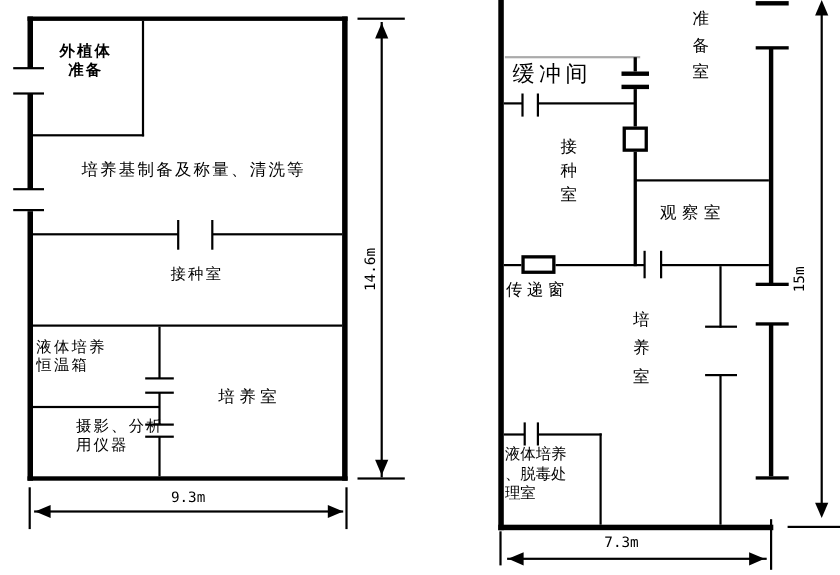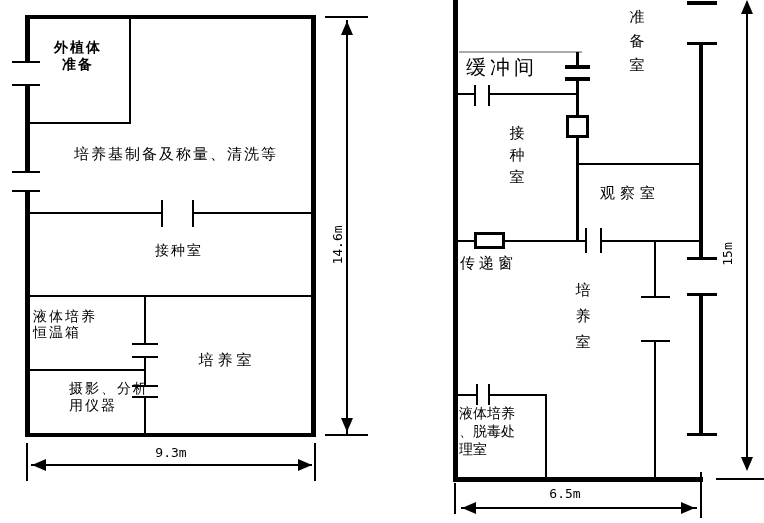--- a/index.html
+++ b/index.html
@@ -146,16 +146,16 @@
     <div class="arr up" style="left:741px;top:0px;"></div>
     <div class="arr down" style="left:741px;top:457px;"></div>
     <div class="w" style="left:716px;top:478px;width:48px;height:2px;"></div>
     <div class="dim rot" style="left:700px;top:247px;width:56px;">15m</div>
 
     <div class="w" style="left:454px;top:483px;width:2px;height:31px;"></div>
     <div class="w" style="left:700px;top:472px;width:2px;height:46px;"></div>
     <div class="w" style="left:461px;top:507px;width:236px;height:2px;"></div>
     <div class="arr left" style="left:462px;top:502px;"></div>
     <div class="arr right" style="left:681px;top:502px;"></div>
-    <div class="dim" style="left:537px;top:487px;width:56px;">6.5m</div>
+    <div class="dim" style="left:537px;top:487px;width:56px;">7.3m</div>
   </div>
 
 </div>
 
 </body></html>

